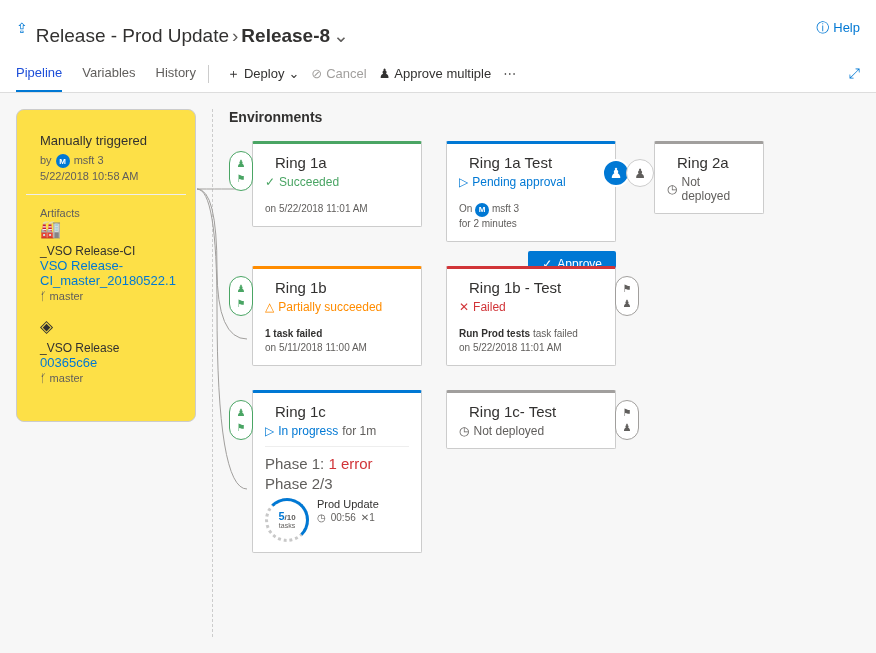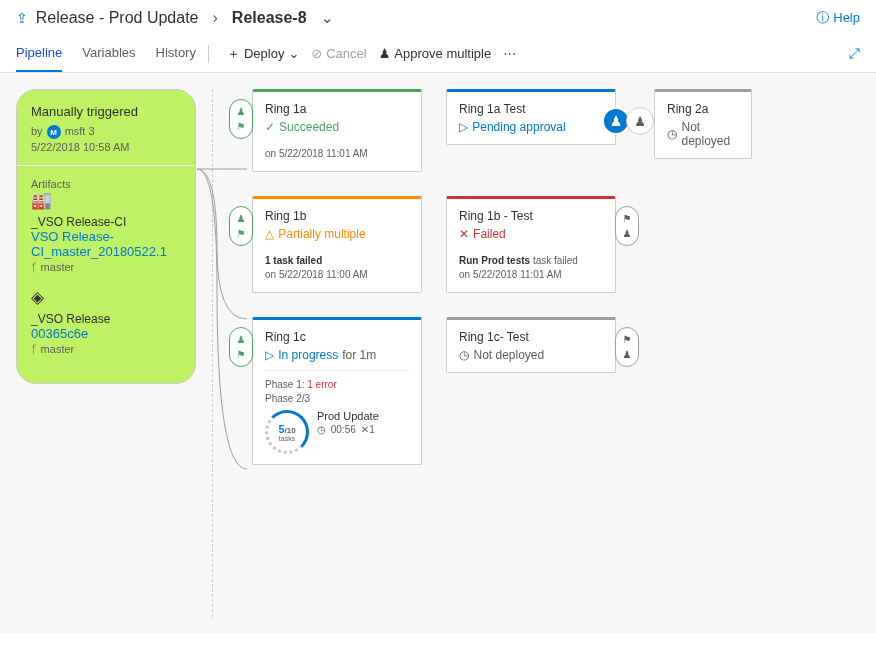--- a/index.html
+++ b/index.html
@@ -1,35 +1,35 @@
 <!DOCTYPE html>
 <html><head>
 <meta charset="utf-8">
 <style>
 * { box-sizing: border-box; margin: 0; padding: 0; }
 body { font-family: "Segoe UI", -apple-system, sans-serif; font-size: 13px; color: #323130; background: #fff; width: 876px; }
 .header { display: flex; align-items: center; padding: 8px 16px; gap: 8px; }
 .header-icon { color: #0078d4; font-size: 14px; }
-.breadcrumb { font-size: 16px; color: #323130; display: flex; align-items: center; gap: 14px; }
+.breadcrumb { font-size: 19px; color: #323130; display: flex; align-items: center; gap: 3px; margin-top: 16px; }
 .breadcrumb .bold { font-weight: 600; }
 .breadcrumb .chev { color: #605e5c; }
 .help-link { margin-left: auto; color: #0078d4; display: flex; align-items: center; gap: 4px; cursor: pointer; }
 .toolbar { display: flex; align-items: center; padding: 0 16px; border-bottom: 1px solid #ddd; gap: 0; }
 .tabs { display: flex; gap: 20px; }
 .tab { padding: 10px 0; color: #605e5c; cursor: pointer; border-bottom: 2px solid transparent; }
 .tab.active { color: #1d4ed8; font-weight: 400; border-bottom-color: #0078d4; }
 .tool-sep { width: 1px; height: 18px; background: #ccc; margin: 0 12px; }
 .tool-btn { display: flex; align-items: center; gap: 4px; color: #323130; cursor: pointer; padding: 4px 6px; }
 .tool-btn.disabled { color: #a19f9d; cursor: default; }
 .tool-btn .icn { font-size: 13px; }
 .expand-icon { margin-left: auto; color: #0078d4; cursor: pointer; font-size: 14px; }
 .content { display: flex; background: #f7f7f7; padding: 16px; gap: 16px; min-height: 560px; }
 .release-panel { width: 180px; }
 .section-title { font-weight: 600; font-size: 14px; margin-bottom: 16px; }
-.release-card { border: 1px solid #ccc; border-radius: 20px; background: #bef264; padding: 14px; }
+.release-card { border: 1px solid #ccc; border-radius: 8px; background: #fde047; padding: 23px; }
 .rc-title { font-size: 13px; margin-bottom: 6px; }
 .rc-by { font-size: 11px; color: #605e5c; display: flex; align-items: flex-start; gap: 4px; }
 .rc-date { font-size: 11px; color: #605e5c; margin-top: 2px; }
 .rc-hr { height: 1px; background: #eee; margin: 12px -14px; }
 .rc-label { font-size: 11px; color: #605e5c; }
 .artifact { margin-bottom: 14px; }
 .artifact-name { font-size: 12px; margin-top: 4px; }
 .artifact-ver { font-size: 13px; color: #0078d4; cursor: pointer; }
 .artifact-branch { font-size: 11px; color: #605e5c; margin-top: 2px; display: flex; align-items: center; gap: 3px; }
 .user-badge { display: inline-flex; width: 14px; height: 14px; border-radius: 50%; background: #0078d4; color: #fff; align-items: center; justify-content: center; font-size: 8px; font-weight: bold; }
@@ -40,35 +40,35 @@
 .capsule { width: 24px; border: 1px solid #4aa564; border-radius: 12px; background: #fff; display: flex; flex-direction: column; align-items: center; padding: 6px 0; gap: 4px; margin-right: -1px; z-index: 3; margin-top: 10px; }
 .capsule.grey { border-color: #a19f9d; }
 .capsule .ci { font-size: 10px; color: #4aa564; }
 .capsule.grey .ci { color: #605e5c; }
 .env-card { width: 170px; border: 1px solid #ccc; border-radius: 2px; background: #fff; border-top-width: 3px; padding: 10px 12px; }
 .env-card.green { border-top-color: #4aa564; }
 .env-card.blue { border-top-color: #0078d4; }
 .env-card.orange { border-top-color: #ff8c00; }
 .env-card.red { border-top-color: #d13438; }
 .env-card.grey { border-top-color: #a19f9d; }
-.env-name { font-size: 12px; margin-bottom: 4px; }
+.env-name { font-size: 15px; margin-bottom: 4px; margin-left: 10px; }
 .env-status { font-size: 12px; display: flex; align-items: center; gap: 4px; }
 .s-green { color: #4aa564; }
 .s-blue { color: #0078d4; }
 .s-orange { color: #ff8c00; }
 .s-red { color: #d13438; }
 .s-grey { color: #605e5c; }
 .env-meta { font-size: 10px; color: #605e5c; margin-top: 13px; line-height: 1.4; }
 .env-meta .em { color: #323130; font-weight: 600; }
 .approve-badge { position: absolute; right: -14px; top: 18px; width: 28px; height: 28px; border-radius: 50%; background: #0078d4; display: flex; align-items: center; justify-content: center; color: #fff; font-size: 14px; z-index: 4; border: 2px solid #fff; }
 .gate-badge { position: absolute; right: -14px; top: 18px; width: 28px; height: 28px; border-radius: 50%; background: #fff; border: 1px solid #ccc; display: flex; align-items: center; justify-content: center; color: #605e5c; font-size: 13px; z-index: 4; }
 .approve-btn { margin-top: 10px; background: #0078d4; color: #fff; padding: 6px 14px; border-radius: 2px; display: inline-flex; align-items: center; gap: 5px; cursor: pointer; font-size: 12px; position: absolute; right: 0; top: 100px; }
 .col2 { display: flex; flex-direction: column; gap: 8px; position: relative; }
 .phase-box { margin-top: 8px; padding-top: 8px; border-top: 1px solid #eee; }
-.phase-line { font-size: 10px; color: #605e5c; margin-bottom: 3px; }
+.phase-line { font-size: 15px; color: #605e5c; margin-bottom: 3px; }
 .phase-line .err { color: #d13438; }
 .phase-detail { display: flex; align-items: flex-start; gap: 8px; margin-top: 6px; }
 .circle-prog { width: 44px; height: 44px; border-radius: 50%; border: 3px dotted #c8c8c8; display: flex; flex-direction: column; align-items: center; justify-content: center; position: relative; }
 .circle-prog::before { content: ''; position: absolute; inset: -3px; border-radius: 50%; border: 3px solid transparent; border-top-color: #0078d4; border-right-color: #0078d4; }
 .cp-num { font-size: 11px; font-weight: bold; color: #0078d4; }
 .cp-lbl { font-size: 7px; color: #605e5c; }
 .pd-text { font-size: 11px; }
 .pd-sub { font-size: 10px; color: #605e5c; display: flex; align-items: center; gap: 5px; margin-top: 2px; }
 svg.connector { position: absolute; left: -16px; top: 0; z-index: 1; pointer-events: none; }
 .artifact-icon { font-size: 17px; color: #323130; }
@@ -143,20 +143,21 @@
         <div class="artifact-ver">00365c6e</div>
         <div class="artifact-branch">
             <span>ᚶ</span>
             <span>master</span>
           </div>
       </div>
     </div>
   </div>
 
   <div class="env-area">
+    <div class="section-title">Environments</div>
 
     <svg class="connector" width="60" height="480">
       <path d="M 0 80 Q 20 80 30 80 L 50 80" stroke="#a19f9d" fill="none"></path>
       <path d="M 0 80 Q 20 80 20 160 Q 20 230 50 230" stroke="#a19f9d" fill="none"></path>
       <path d="M 0 80 Q 20 80 20 200 Q 20 380 50 380" stroke="#a19f9d" fill="none"></path>
     </svg>
 
     <div class="env-rows">
 
       <div class="env-row">
@@ -176,60 +177,66 @@
         </div>
 
         <div class="col2">
           <div class="stage-group">
             <div class="env-card blue">
               <div class="env-name">Ring 1a Test</div>
               <div class="env-status s-blue">
                   <span>▷</span>
                   <span>Pending approval</span>
                 </div>
+              <div class="env-meta">
+                <span>On</span>
+                <span class="user-badge">M</span>
+                <span>msft 3</span><br>
+                <span>for 2 minutes</span>
+              </div>
             </div>
             <div class="approve-badge">
                 <span>♟</span>
               </div>
           </div>
           <div class="approve-btn">
             <span>✓</span>
             <span>Approve</span>
           </div>
         </div>
 
         <div class="stage-group">
           <div class="gate-badge" style="left:-14px; right:auto;">
               <span>♟</span>
             </div>
-          <div class="env-card grey" style="margin-left:14px; width:98px;">
+          <div class="env-card grey" style="margin-left:14px; width:110px;">
             <div class="env-name">Ring 2a</div>
             <div class="env-status s-grey">
                 <span>◷</span>
                 <span>Not deployed</span>
               </div>
           </div>
         </div>
       </div>
 
       <div class="env-row">
         <div class="stage-group">
           <div class="capsule">
             <span class="ci">♟</span>
             <span class="ci">⚑</span>
           </div>
           <div class="env-card orange">
             <div class="env-name">Ring 1b</div>
             <div class="env-status s-orange">
                 <span>△</span>
-                <span>Partially multiple</span>
+                <span>Partially succeeded</span>
               </div>
             <div class="env-meta">
               <span class="em">1 task failed</span><br>
-              <span>on 5/22/2018 11:00 AM</span>
+              <span>on 5/11/2018 11:00 AM</span>
             </div>
           </div>
         </div>
 
         <div class="stage-group">
           <div class="env-card red">
             <div class="env-name">Ring 1b - Test</div>
             <div class="env-status s-red">
                 <span>✕</span>
                 <span>Failed</span>

